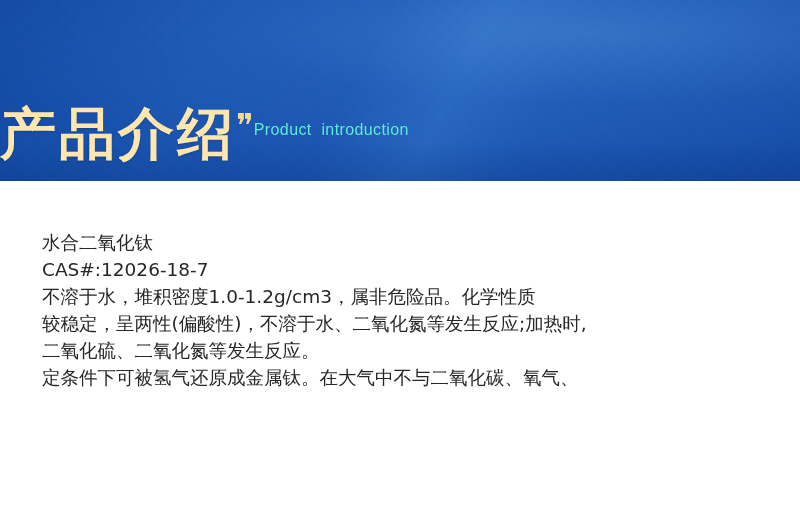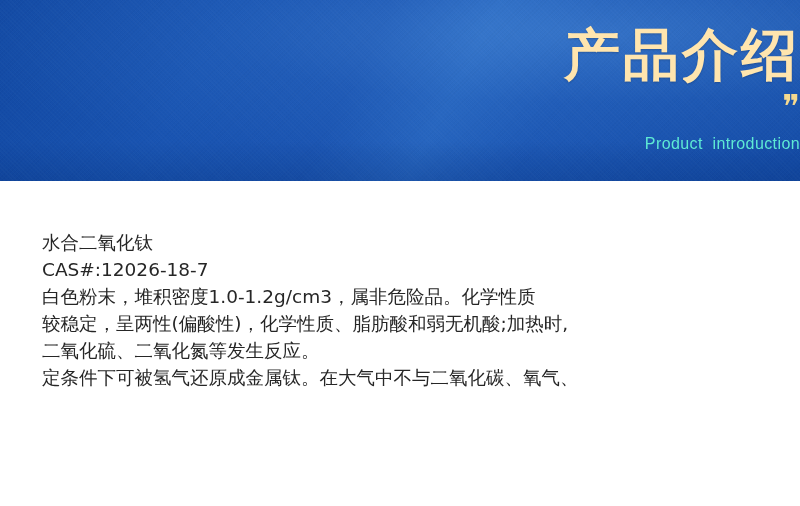--- a/index.html
+++ b/index.html
@@ -68,22 +68,22 @@
         rgba(0,0,0,0.055) 0px,
         rgba(0,0,0,0.055) 1px,
         rgba(255,255,255,0.00) 1px,
         rgba(255,255,255,0.00) 3px);
   }
   .banner-inner {
     position: relative;
     z-index: 3;
     height: 100%;
     display: flex;
-    flex-direction: column;
-    align-items: flex-end;
+    align-items: center;
+    margin-top: 32px;
   }
   .banner-title {
     margin-top: 22px;
     font-size: 56px;
     line-height: 66px;
     font-weight: bold;
     letter-spacing: 3px;
     color: #ffe5ae;
     text-shadow: 0 1px 2px rgba(0,0,0,0.18);
     white-space: nowrap;
@@ -132,17 +132,17 @@
   <div class="banner-inner">
     <div class="banner-title">产品介绍</div>
     <div class="banner-quote">❞</div>
     <div class="banner-subtitle">Product  introduction</div>
   </div>
 </div>
 
 <div class="content">
   <div class="copy-line">水合二氧化钛</div>
   <div class="copy-line">CAS#:12026-18-7</div>
-  <div class="copy-line">白色粉末，堆积密度1.0-1.2g/cm3，属非危险品。化学性质</div>
-  <div class="copy-line">较稳定，呈两性(偏酸性)，化学性质、脂肪酸和弱无机酸;加热时,</div>
+  <div class="copy-line">不溶于水，堆积密度1.0-1.2g/cm3，属非危险品。化学性质</div>
+  <div class="copy-line">较稳定，呈两性(偏酸性)，不溶于水、二氧化氮等发生反应;加热时,</div>
   <div class="copy-line">二氧化硫、二氧化氮等发生反应。</div>
   <div class="copy-line">定条件下可被氢气还原成金属钛。在大气中不与二氧化碳、氧气、</div>
 </div>
 
 </body></html>

